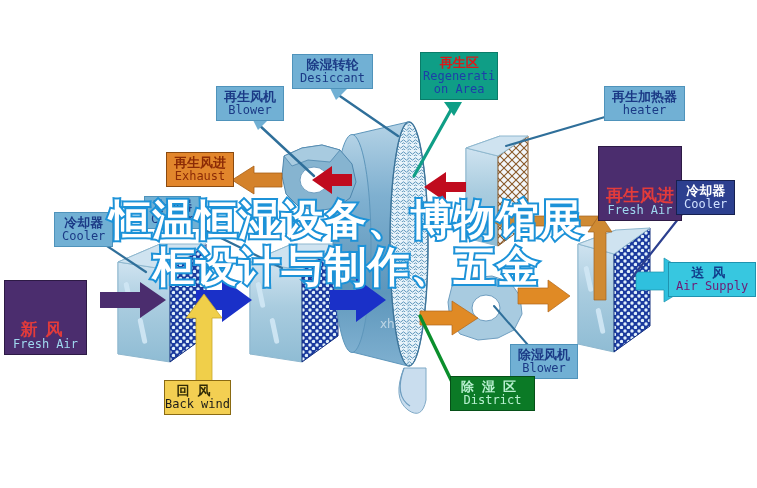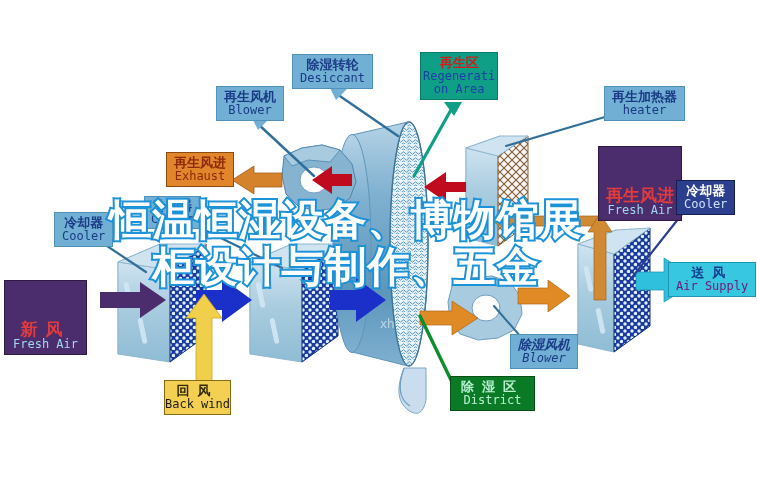--- a/index.html
+++ b/index.html
@@ -309,21 +309,21 @@
   <div class="lbl yl" style="left:164px;top:380px;padding:3px 0;">
     <span class="cn sp">回风</span>
     <span class="en">Back wind</span>
   </div>
 
   <div class="lbl cy" style="left:668px;top:262px;padding:3px 7px;">
     <span class="cn sp">送风</span>
     <span class="en">Air Supply</span>
   </div>
 
-  <div class="lbl lb" style="left:510px;top:334px;padding:3px 7px;font-style:italic;">
+  <div class="lbl lb" style="left:510px;top:344px;padding:3px 7px;">
     <span class="cn">除湿风机</span>
     <span class="en">Blower</span>
   </div>
 
   <div class="lbl gr" style="left:450px;top:376px;padding:3px 10px;">
     <span class="cn sp">除湿区</span>
     <span class="en">District</span>
   </div>
 
   <div id="wm">

